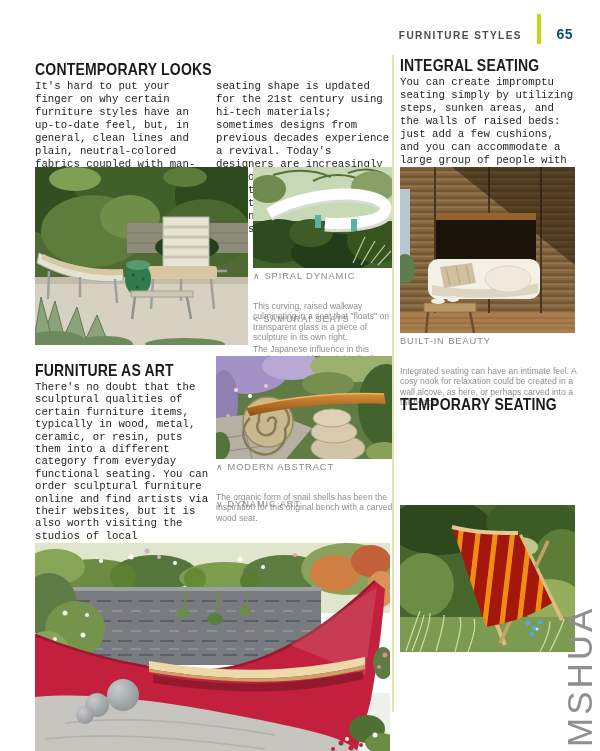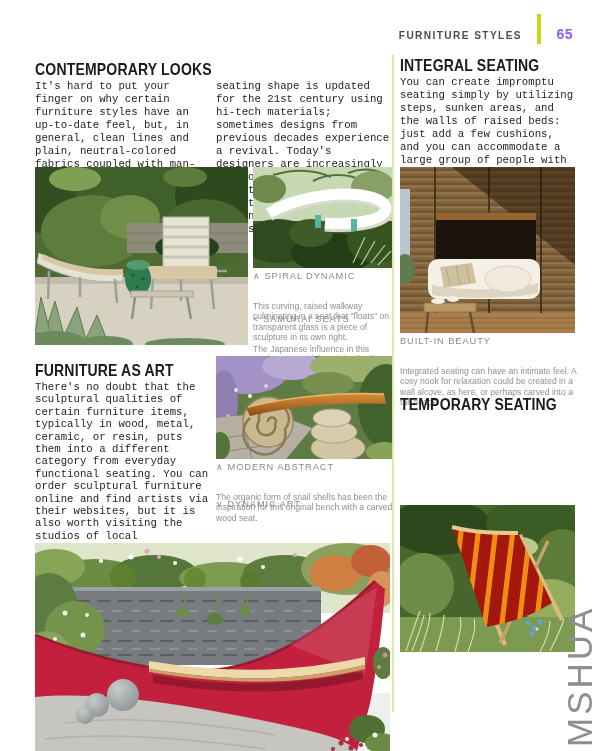--- a/index.html
+++ b/index.html
@@ -4,21 +4,21 @@
 <style>
   html,body{margin:0;padding:0;background:#ffffff;}
   .page{position:relative;width:600px;height:751px;background:#fff;overflow:hidden;
         font-family:"Liberation Sans",sans-serif;}
   .abs{position:absolute;}
   
   .hdr{position:absolute;top:14px;right:27px;display:flex;align-items:flex-end;gap:15px;}
   .hdr-title{font-size:11.5px;color:#4c4c4c;letter-spacing:1.6px;font-weight:700;
              transform:scaleX(.88);transform-origin:100% 100%;white-space:nowrap;padding-bottom:3px;}
   .hdr-bar{width:4px;height:30px;}
-  .hdr-num{font-size:14px;color:#8b5cf6;font-weight:700;padding-bottom:2px;letter-spacing:.5px;}
+  .hdr-num{font-size:14px;color:#0c4a6e;font-weight:700;padding-bottom:2px;letter-spacing:.5px;}
   
   .heading{font-weight:700;font-size:16.5px;color:#1b1b1b;white-space:nowrap;
            transform:scaleX(.85);transform-origin:0 50%;letter-spacing:.2px;}
   .serif{font-family:Liberation Mono, monospace;font-size:10.7px;line-height:13px;color:#1e1e1e;}
   
   .cap-title{display:flex;align-items:baseline;gap:4px;font-size:9.3px;color:#8a8a8a;
              letter-spacing:.9px;white-space:nowrap;}
   .cap-marker{font-size:9px;color:#8a8a8a;}
   .cap-text{font-size:8.6px;line-height:10.4px;color:#8f8f8f;margin-top:20px;}
   .divider{position:absolute;left:392px;top:55px;width:2px;height:657px;background:#e2e6ab;}

